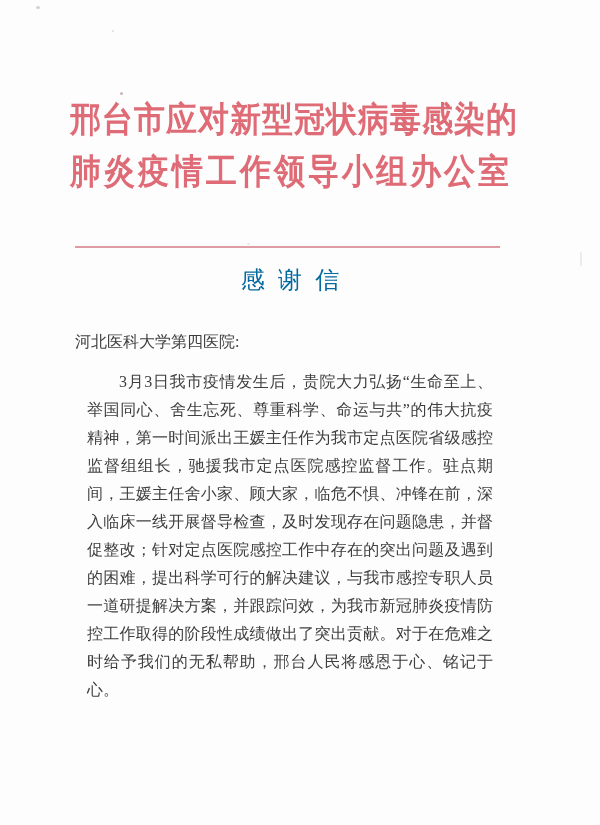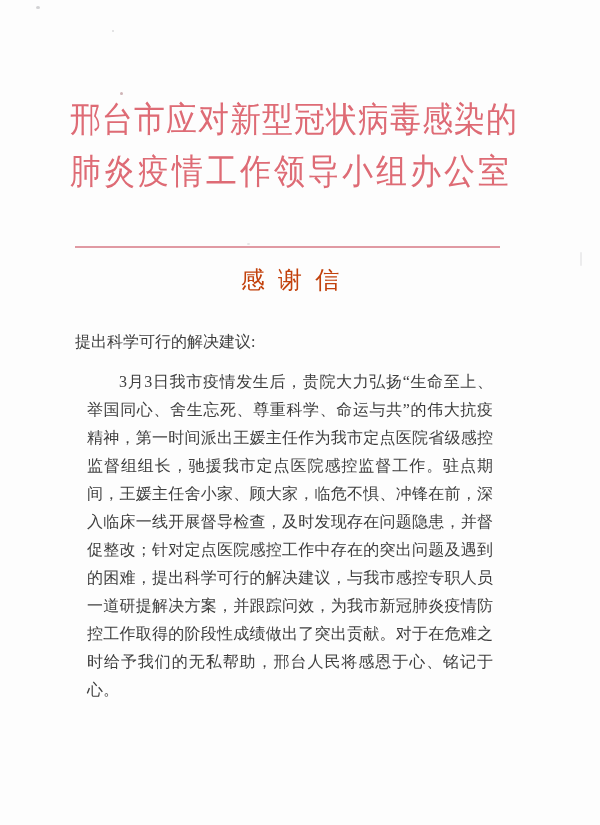--- a/index.html
+++ b/index.html
@@ -16,21 +16,21 @@
     overflow: hidden;
     font-family: "Liberation Serif", "DejaVu Serif", serif;
   }
   
   .letterhead {
     padding-top: 91px;
     width: 440px;
     margin-left: 70px;
     text-align: center;
     color: #de6b75;
-    font-weight: 400;
+    font-weight: 700;
   }
   .letterhead .lh-line {
     font-size: 31px;
     line-height: 52px;
     letter-spacing: 1px;
     transform: scaleY(1.12);
     transform-origin: center top;
     white-space: nowrap;
   }
   .letterhead .lh-line.second {
@@ -45,21 +45,21 @@
     border: none;
   }
   
   .title {
     margin-top: 17px;
     width: 430px;
     margin-left: 75px;
     text-align: center;
     font-size: 24px;
     line-height: 31px;
-    color: #c2410c;
+    color: #0369a1;
   }
   .title .title-text {
     letter-spacing: 0.55em;
     margin-right: -0.55em;
     font-weight: 400;
   }
   
   .letter {
     margin: 32px 0 0 75px;
     width: 430px;
@@ -105,17 +105,17 @@
     <div class="lh-line second">肺炎疫情工作领导小组办公室</div>
   </div>
 
   <div class="rule"></div>
 
   <div class="title">
     <span class="title-text">感谢信</span>
   </div>
 
   <div class="letter">
-    <div class="salutation">提出科学可行的解决建议:</div>
+    <div class="salutation">河北医科大学第四医院:</div>
     <p>3月3日我市疫情发生后，贵院大力弘扬“生命至上、举国同心、舍生忘死、尊重科学、命运与共”的伟大抗疫精神，第一时间派出王媛主任作为我市定点医院省级感控监督组组长，驰援我市定点医院感控监督工作。驻点期间，王媛主任舍小家、顾大家，临危不惧、冲锋在前，深入临床一线开展督导检查，及时发现存在问题隐患，并督促整改；针对定点医院感控工作中存在的突出问题及遇到的困难，提出科学可行的解决建议，与我市感控专职人员一道研提解决方案，并跟踪问效，为我市新冠肺炎疫情防控工作取得的阶段性成绩做出了突出贡献。对于在危难之时给予我们的无私帮助，邢台人民将感恩于心、铭记于心。</p>
   </div>
 
 </div>
 
 </body></html>

